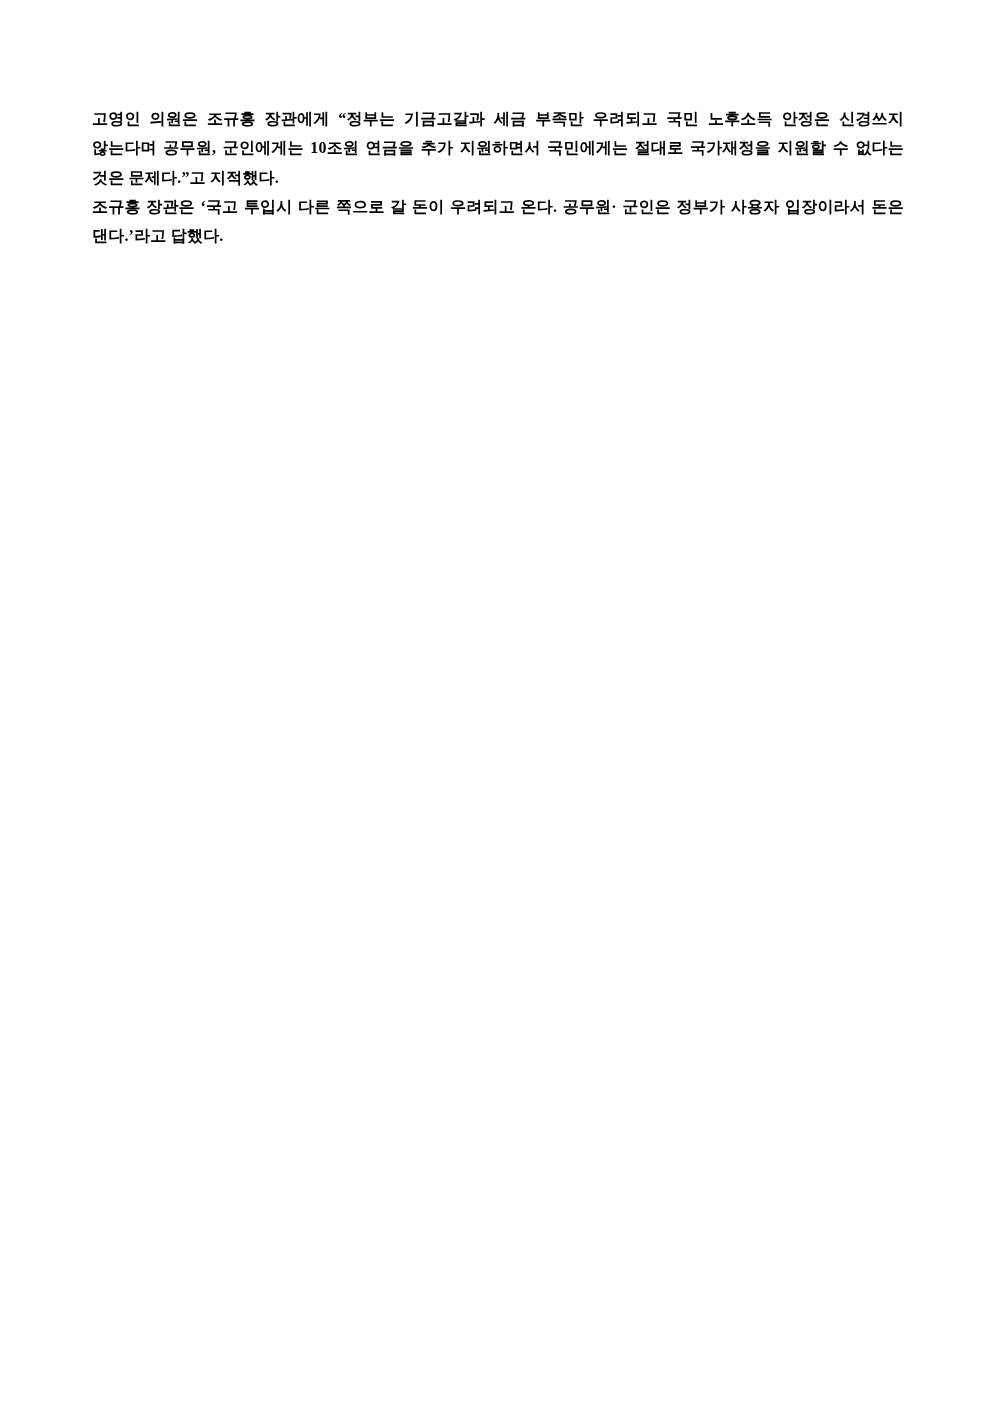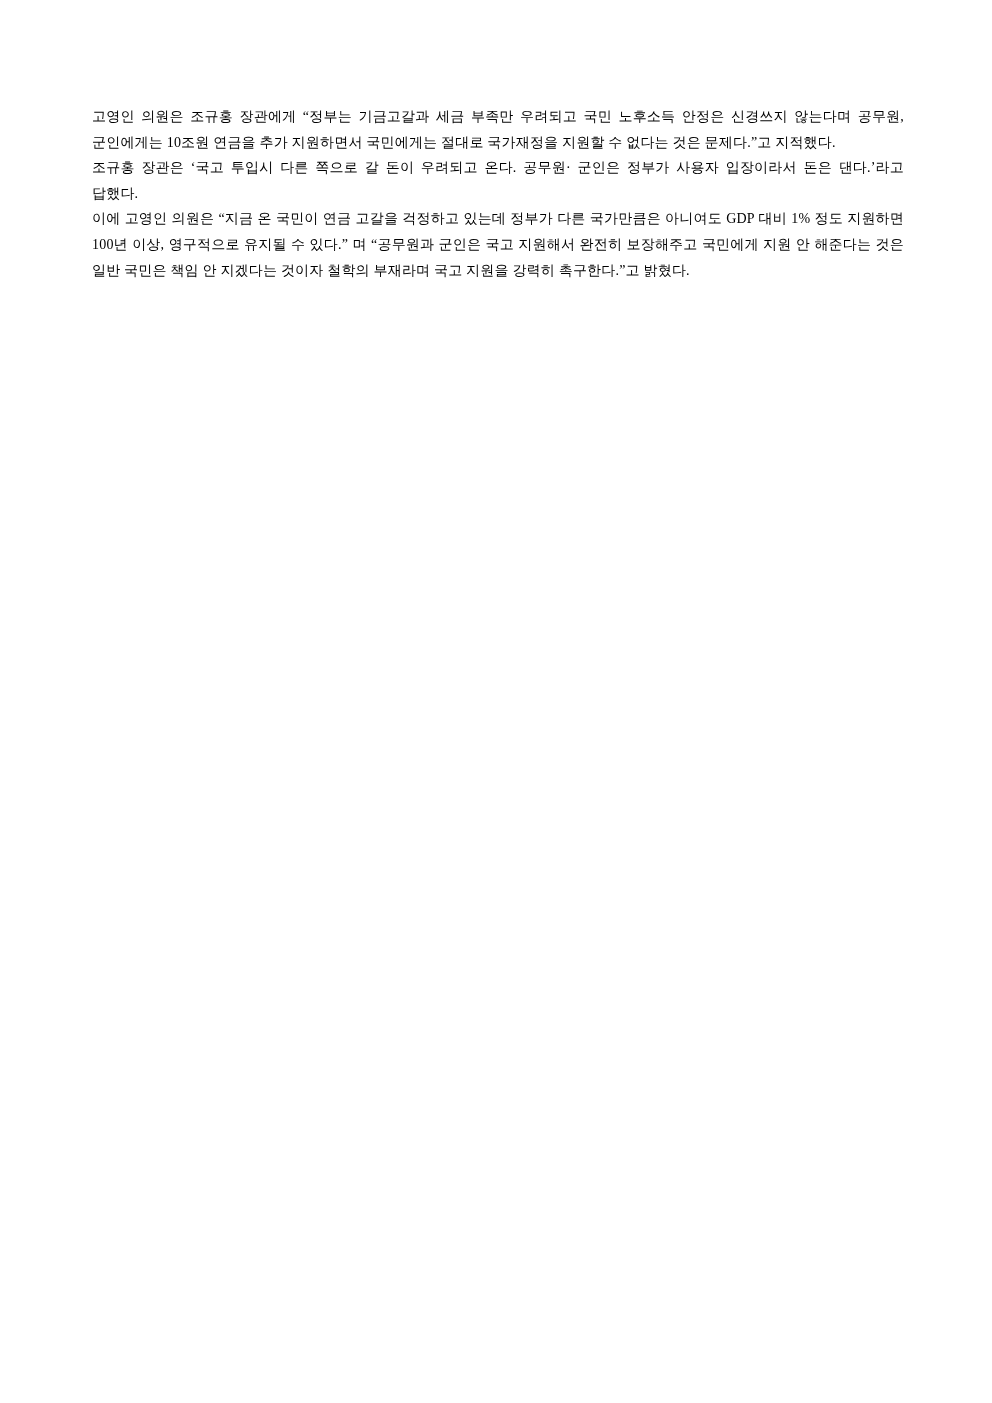--- a/index.html
+++ b/index.html
@@ -14,40 +14,40 @@
     color: #000000;
   }
   .page {
     box-sizing: border-box;
     width: 992px;
     height: 1403px;
     padding: 104px 88px 60px 92px;
     background: #ffffff;
   }
   .doc-body {
-    font-size: 14px;
+    font-size: 16px;
     line-height: 1.83;
     text-align: justify;
     text-justify: inter-word;
     word-break: keep-all;
     letter-spacing: 0.2px;
+    font-weight: bold;
   }
   .para {
     margin: 0;
     text-indent: 0;
   }
   .para + .para {
     margin-top: 0;
   }
   .spacer-para {
     margin-top: 33px;
   }
 </style>
 </head>
 <body>
 
 <div class="page">
   <div class="doc-body">
     <p class="para">고영인 의원은 조규홍 장관에게 “정부는 기금고갈과 세금 부족만 우려되고 국민 노후소득 안정은 신경쓰지 않는다며 공무원, 군인에게는 10조원 연금을 추가 지원하면서 국민에게는 절대로 국가재정을 지원할 수 없다는 것은 문제다.”고 지적했다.</p>
     <p class="para">조규홍 장관은 ‘국고 투입시 다른 쪽으로 갈 돈이 우려되고 온다. 공무원· 군인은 정부가 사용자 입장이라서 돈은 댄다.’라고 답했다.</p>
-    <p class="para spacer-para">이에 고영인 의원은 “지금 온 국민이 연금 고갈을 걱정하고 있는데 정부가 다른 국가만큼은 아니여도 GDP 대비 1% 정도 지원하면 100년 이상, 영구적으로 유지될 수 있다.” 며 “공무원과 군인은 국고 지원해서 완전히 보장해주고 국민에게 지원 안 해준다는 것은 일반 국민은 책임 안 지겠다는 것이자 철학의 부재라며 국고 지원을 강력히 촉구한다.”고 밝혔다.</p>
   </div>
 </div>
 
 </body></html>

